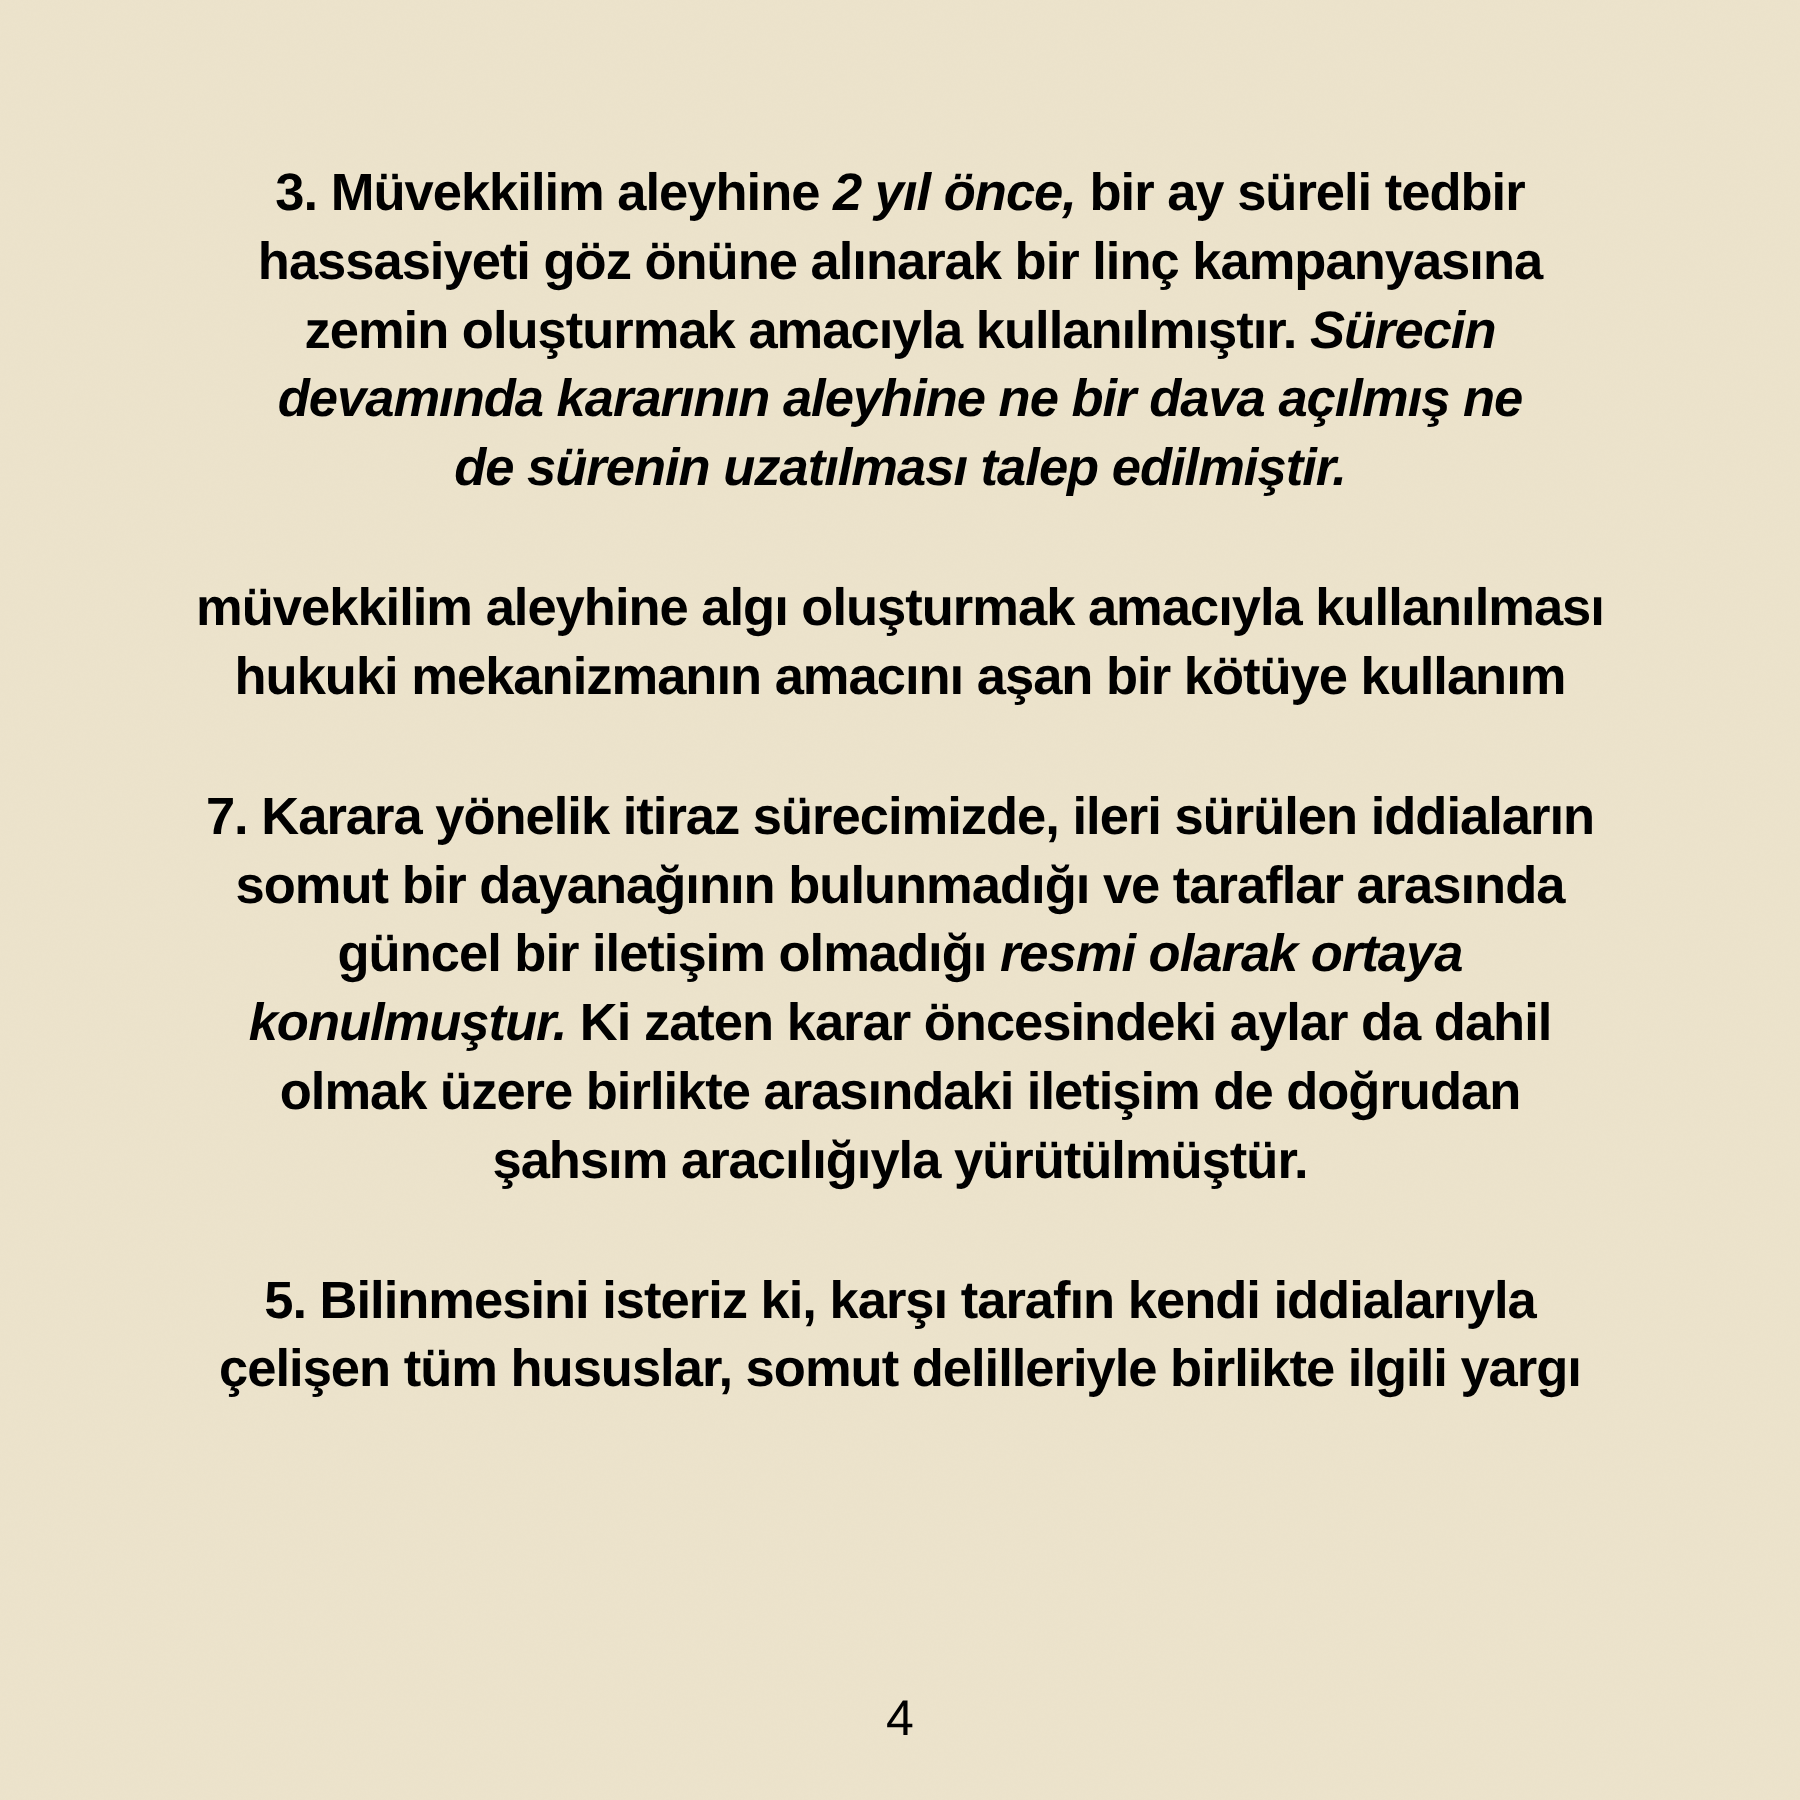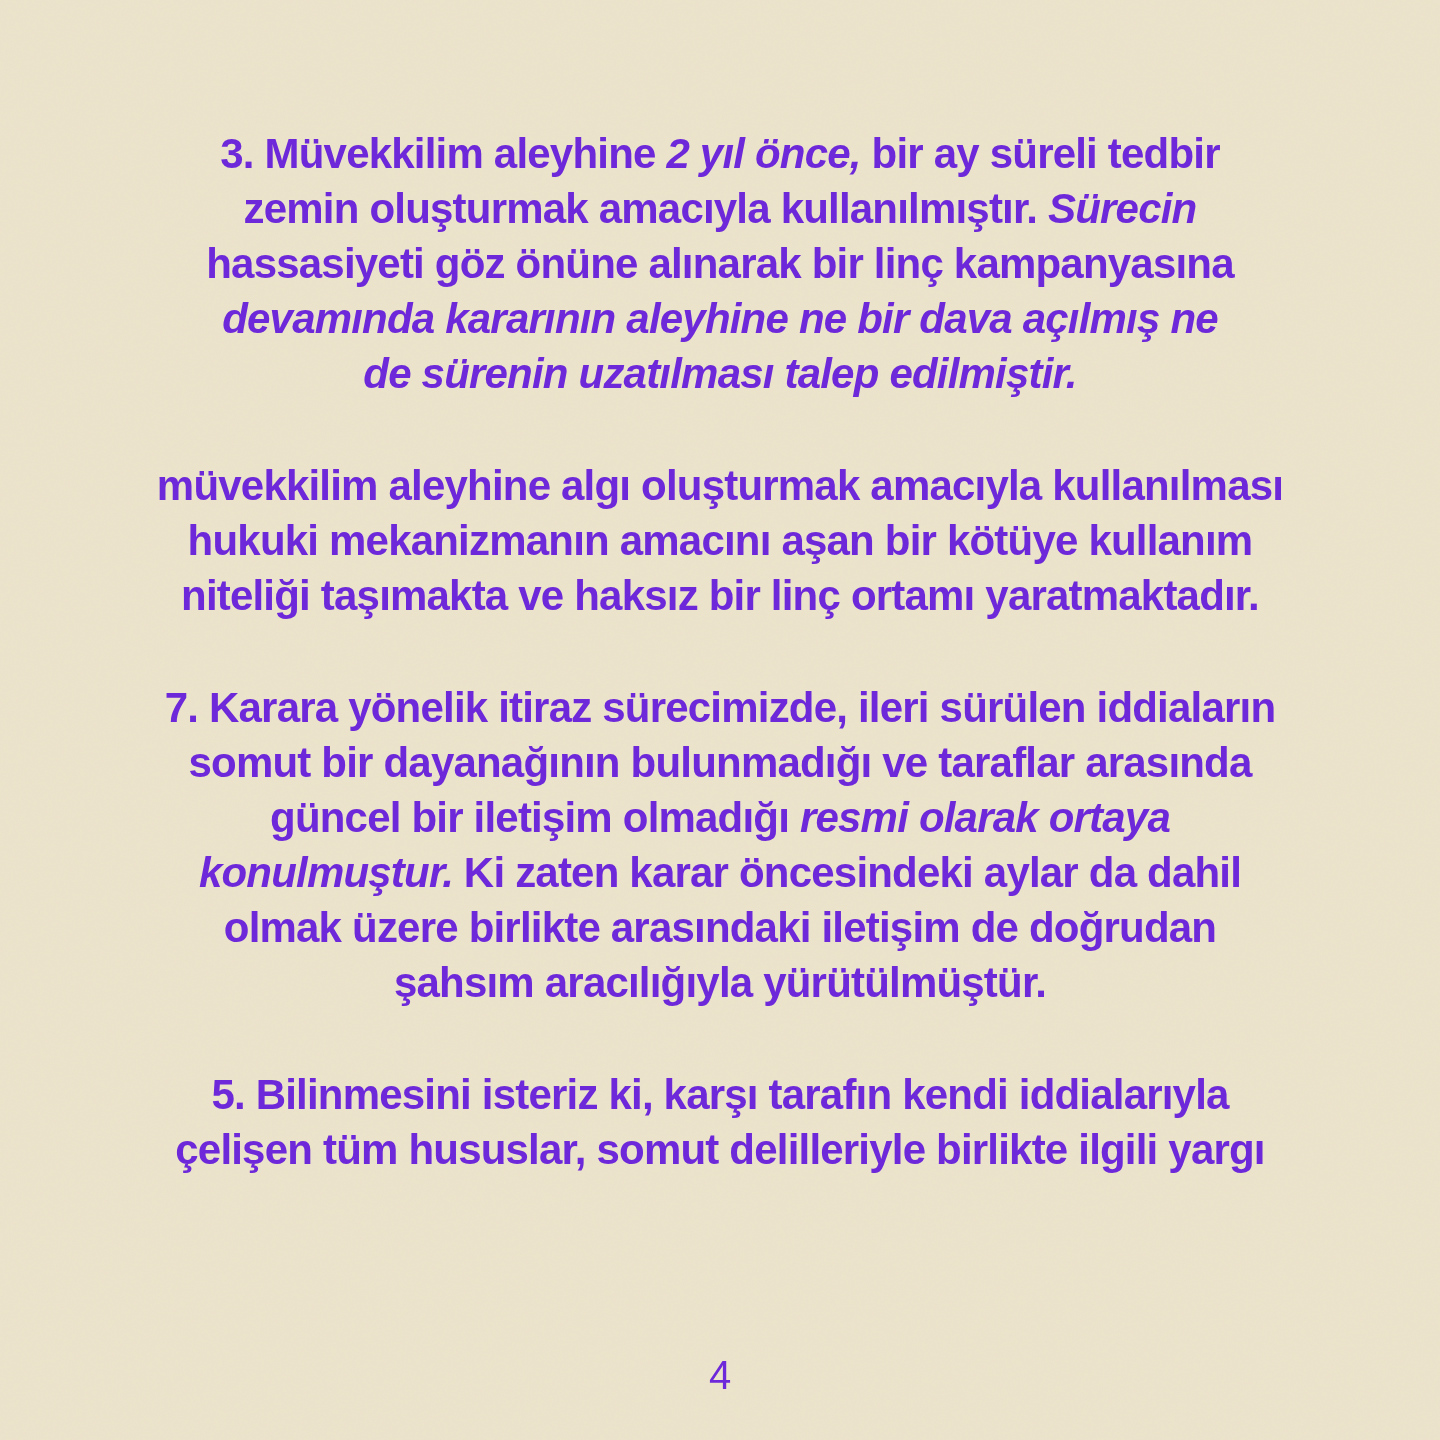--- a/index.html
+++ b/index.html
@@ -11,21 +11,21 @@
     height: 1440px;
     overflow: hidden;
     background: #ece3cc;
   }
   .page {
     position: relative;
     width: 1440px;
     height: 1440px;
     background: #ece3cc;
     font-family: "Liberation Sans", "DejaVu Sans", sans-serif;
-    color: #6d28d9;
+    color: #000000;
     border-radius: 19px;
   }
   .texture {
     position: absolute;
     inset: 0;
     width: 100%;
     height: 100%;
     opacity: 0.35;
     pointer-events: none;
     mix-blend-mode: multiply;
@@ -72,29 +72,28 @@
                 0 0 0 0 0.85
                 0 0 0 0 0.76
                 0 0 0 0.18 0"></feColorMatrix>
     </filter>
     <rect width="1440" height="1440" filter="url(#grain)"></rect>
   </svg>
 
   <div class="content">
       <div class="paragraph">
         <div class="line"><span class="seg">3. Müvekkilim aleyhine </span><span class="seg em">2 yıl önce,</span><span class="seg"> bir ay süreli tedbir</span></div>
+        <div class="line"><span class="seg">hassasiyeti göz önüne alınarak bir linç kampanyasına</span></div>
         <div class="line"><span class="seg">zemin oluşturmak amacıyla kullanılmıştır. </span><span class="seg em">Sürecin</span></div>
-        <div class="line"><span class="seg">hassasiyeti göz önüne alınarak bir linç kampanyasına</span></div>
         <div class="line"><span class="seg em">devamında kararının aleyhine ne bir dava açılmış ne</span></div>
         <div class="line"><span class="seg em">de sürenin uzatılması talep edilmiştir.</span></div>
       </div>
       <div class="paragraph">
         <div class="line"><span class="seg">müvekkilim aleyhine algı oluşturmak amacıyla kullanılması</span></div>
         <div class="line"><span class="seg">hukuki mekanizmanın amacını aşan bir kötüye kullanım</span></div>
-        <div class="line"><span class="seg">niteliği taşımakta ve haksız bir linç ortamı yaratmaktadır.</span></div>
       </div>
       <div class="paragraph">
         <div class="line"><span class="seg">7. Karara yönelik itiraz sürecimizde, ileri sürülen iddiaların</span></div>
         <div class="line"><span class="seg">somut bir dayanağının bulunmadığı ve taraflar arasında</span></div>
         <div class="line"><span class="seg">güncel bir iletişim olmadığı </span><span class="seg em">resmi olarak ortaya</span></div>
         <div class="line"><span class="seg em">konulmuştur.</span><span class="seg"> Ki zaten karar öncesindeki aylar da dahil</span></div>
         <div class="line"><span class="seg">olmak üzere birlikte arasındaki iletişim de doğrudan</span></div>
         <div class="line"><span class="seg">şahsım aracılığıyla yürütülmüştür.</span></div>
       </div>
       <div class="paragraph">

